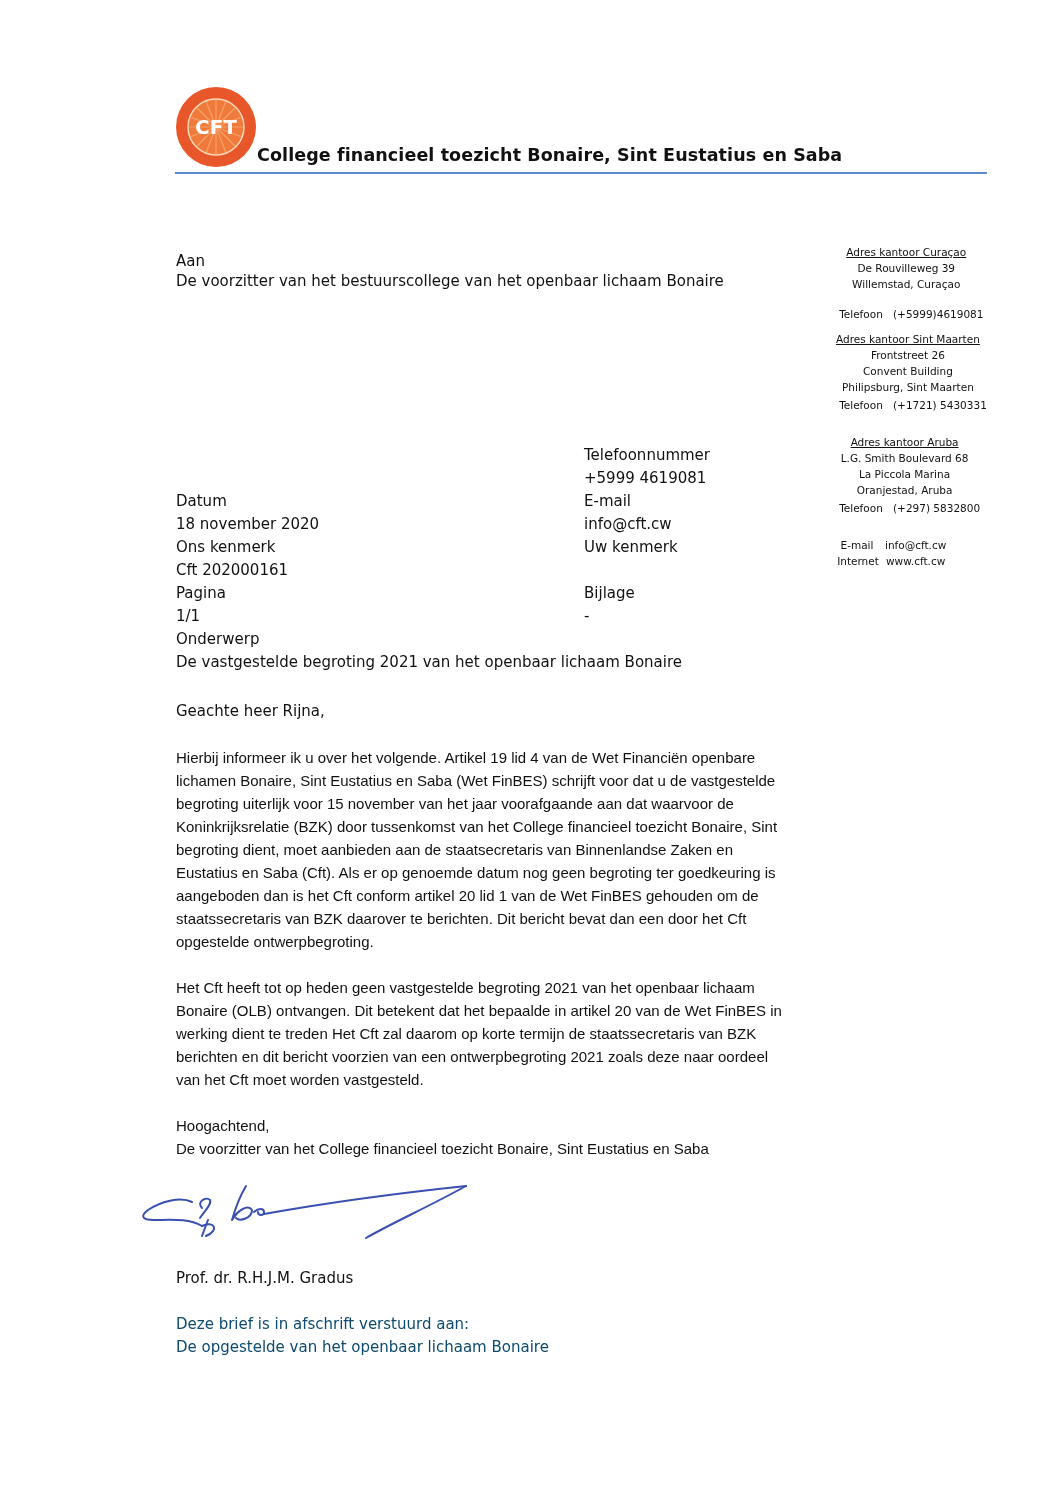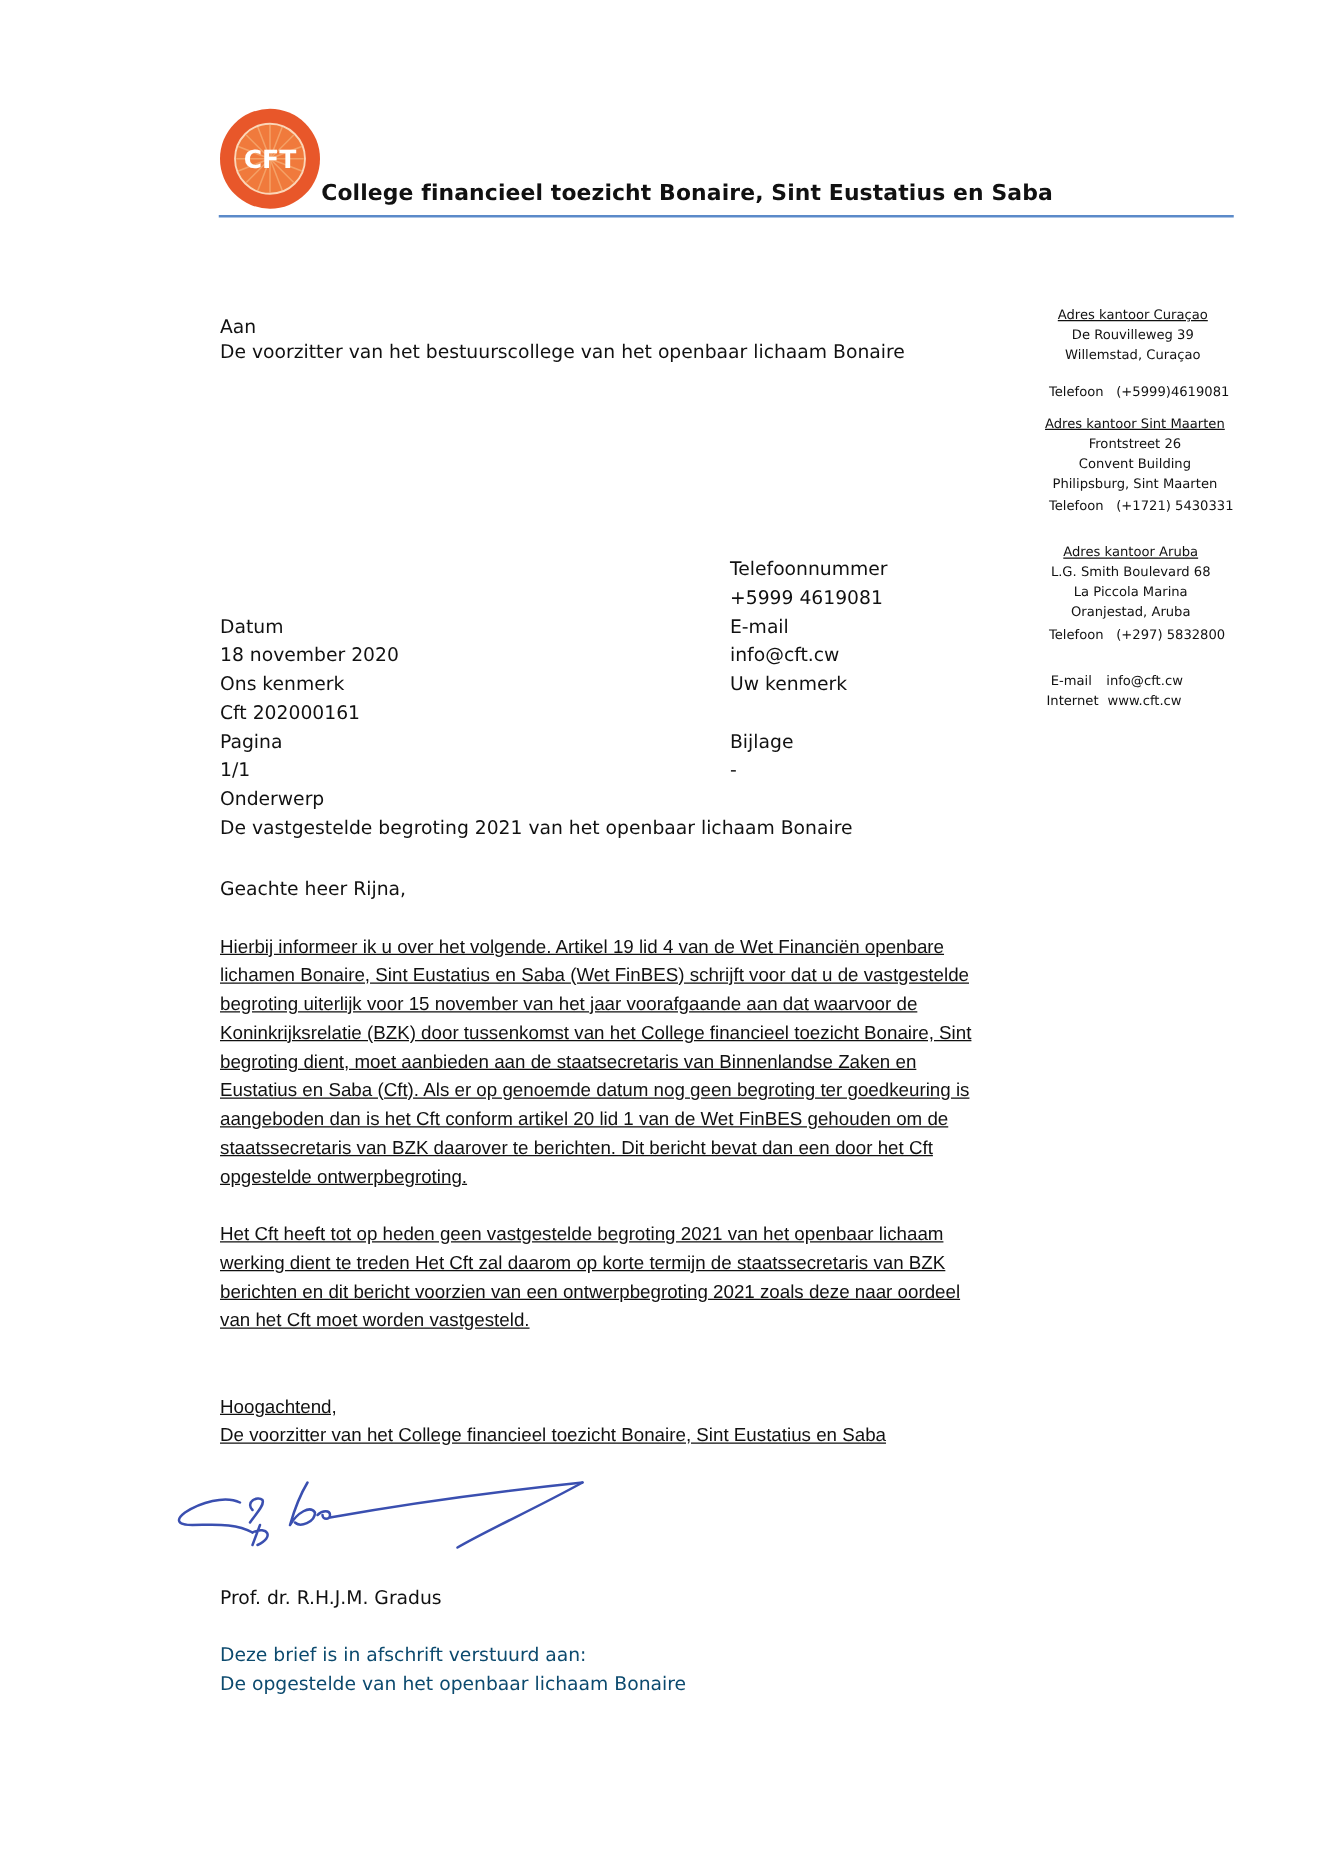--- a/index.html
+++ b/index.html
@@ -9,21 +9,21 @@
   .logo { left: 175px; top: 86px; width: 82px; height: 82px; }
   .org-title { left: 257px; top: 145px; font-size: 17.5px; font-weight: bold; letter-spacing: 0.1px; white-space: nowrap; }
   .rule { left: 175px; top: 172px; width: 812px; height: 2px; background: #5b8ac9; }
   .txt { font-size: 15px; line-height: 23px; white-space: nowrap; }
   .side { left: 829px; font-size: 10.5px; line-height: 16px; white-space: nowrap; color: #111; text-align: center; }
   .side .h { text-decoration: underline; }
   .side .tel-label { display: inline-block; width: 64px; }
   .side .em-label { display: inline-block; width: 56px; }
   .body-p { left: 176px; width: 720px; font-size: 15px; line-height: 23px;
             font-family: "Liberation Sans", sans-serif; font-stretch: condensed; }
-  .body-p p { margin: 0; white-space: nowrap; text-decoration: underline; }
+  .body-p p { margin: 0; white-space: nowrap; }
   .grey { color: #0c4a6e; }
   .sig { left: 140px; top: 1180px; width: 340px; height: 80px; }
 </style>
 </head>
 <body>
 
 <div class="abs logo">
   <svg width="82" height="82" viewBox="0 0 82 82">
     <circle cx="41" cy="41" r="40" fill="#e8572a"></circle>
     <circle cx="41" cy="41" r="28" fill="#f07a3c"></circle>
@@ -99,20 +99,21 @@
   <p>Koninkrijksrelatie (BZK) door tussenkomst van het College financieel toezicht Bonaire, Sint</p>
   <p>begroting dient, moet aanbieden aan de staatsecretaris van Binnenlandse Zaken en</p>
   <p>Eustatius en Saba (Cft). Als er op genoemde datum nog geen begroting ter goedkeuring is</p>
   <p>aangeboden dan is het Cft conform artikel 20 lid 1 van de Wet FinBES gehouden om de</p>
   <p>staatssecretaris van BZK daarover te berichten. Dit bericht bevat dan een door het Cft</p>
   <p>opgestelde ontwerpbegroting.</p>
 </div>
 
 <div class="abs body-p" style="top:976px;">
   <p>Het Cft heeft tot op heden geen vastgestelde begroting 2021 van het openbaar lichaam</p>
+  <p>Bonaire (OLB) ontvangen. Dit betekent dat het bepaalde in artikel 20 van de Wet FinBES in</p>
   <p>werking dient te treden Het Cft zal daarom op korte termijn de staatssecretaris van BZK</p>
   <p>berichten en dit bericht voorzien van een ontwerpbegroting 2021 zoals deze naar oordeel</p>
   <p>van het Cft moet worden vastgesteld.</p>
 </div>
 
 <div class="abs body-p" style="top:1114px;">
   <p>Hoogachtend,</p>
   <p>De voorzitter van het College financieel toezicht Bonaire, Sint Eustatius en Saba</p>
 </div>
 

